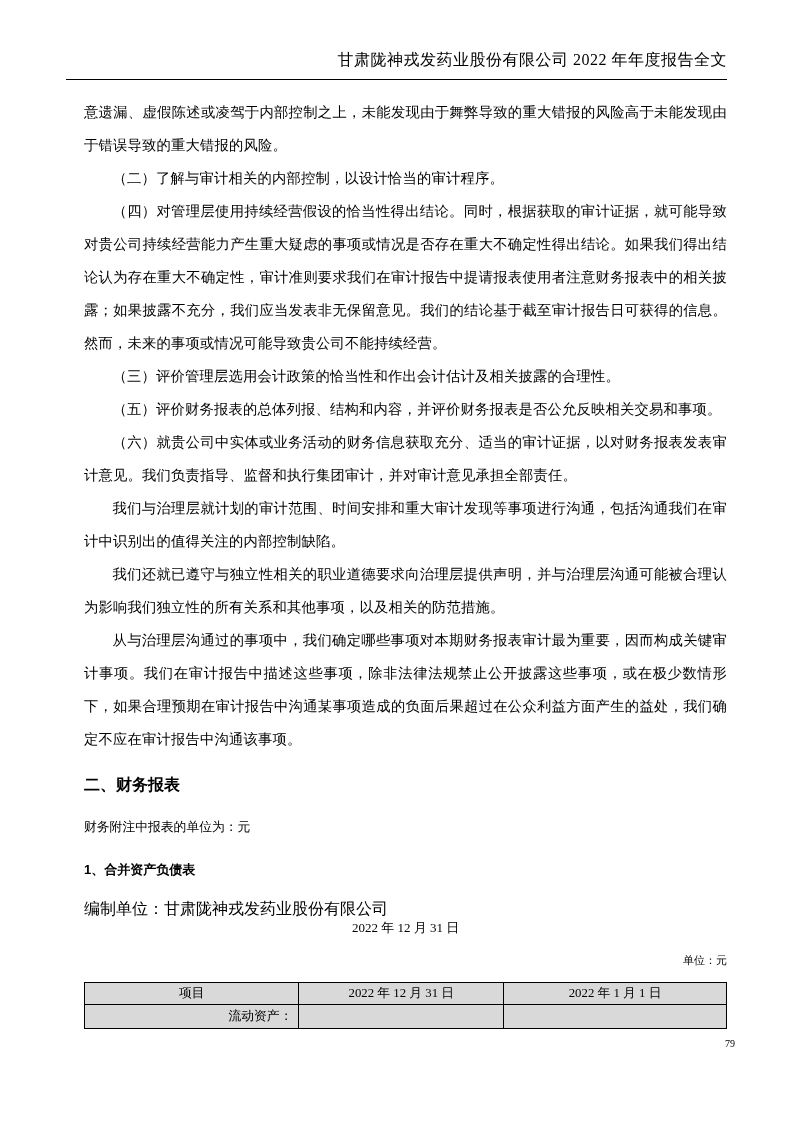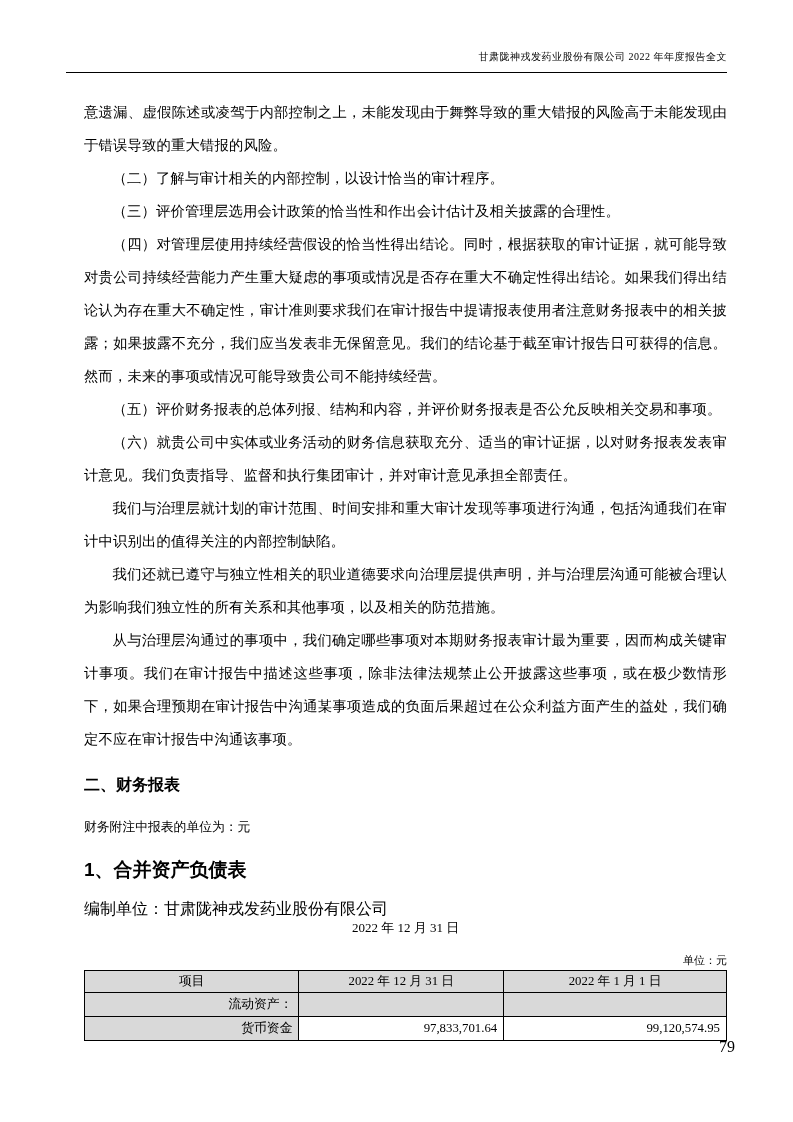--- a/index.html
+++ b/index.html
@@ -13,21 +13,21 @@
   }
   .page {
     position: absolute; inset: 0;
     background: #ffffff;
   }
   
   .doc-header {
     position: absolute;
     left: 66px; right: 66px; top: 50px;
     text-align: right;
-    font-size: 10px;
+    font-size: 16px;
     padding-bottom: 8px;
     border-bottom: 1.5px solid #000000;
     letter-spacing: 0.5px;
   }
   
   .content {
     position: absolute;
     left: 84px; right: 66px; top: 96px;
   }
   .audit-paragraphs p {
@@ -45,21 +45,21 @@
     line-height: 24px;
     font-family: "Liberation Sans", "DejaVu Sans", sans-serif;
   }
   .unit-note {
     margin-top: 21px;
     font-size: 12.8px;
     line-height: 18px;
   }
   .subsection-heading {
     margin-top: 23px;
-    font-size: 19px;
+    font-size: 13px;
     font-weight: bold;
     line-height: 22px;
     font-family: "Liberation Sans", "DejaVu Sans", sans-serif;
   }
   .prepared-by {
     margin-top: 19px;
     font-size: 16px;
     line-height: 18px;
   }
   .statement-date {
@@ -70,21 +70,21 @@
   .unit-label {
     font-size: 11px;
     line-height: 17px;
     text-align: right;
     margin-top: 14px;
   }
   table.balance-table {
     width: 100%;
     border-collapse: collapse;
     table-layout: fixed;
-    margin-top: 1px;
+    margin-top: 13px;
     font-size: 12.8px;
   }
   table.balance-table th, table.balance-table td {
     border: 1px solid #000000;
     height: 24px;
     padding: 2px 6px;
     font-weight: normal;
     overflow: hidden;
     white-space: nowrap;
   }
@@ -97,39 +97,39 @@
   td.item-cell { text-align: right; }
   td.item-cell.sub-item { padding-left: 22px; }
   td.value-cell { text-align: right; height: 28px; }
   .col-item { width: 33.4%; }
   .col-current { width: 31.9%; }
   .col-prior { width: 34.7%; }
   .page-number {
     position: absolute;
     top: 1038px;
     right: 58px;
-    font-size: 16px;
+    font-size: 10px;
   }
 </style>
 </head>
 <body>
 
 <div class="page">
 
   <header class="doc-header">
     <span>甘肃陇神戎发药业股份有限公司 2022 年年度报告全文</span>
   </header>
 
   <main class="content">
 
     <section class="audit-paragraphs" id="audit-paragraphs">
         <p class="">意遗漏、虚假陈述或凌驾于内部控制之上，未能发现由于舞弊导致的重大错报的风险高于未能发现由于错误导致的重大错报的风险。</p>
         <p class="indent">（二）了解与审计相关的内部控制，以设计恰当的审计程序。</p>
+        <p class="indent">（四）对管理层使用持续经营假设的恰当性得出结论。同时，根据获取的审计证据，就可能导致对贵公司持续经营能力产生重大疑虑的事项或情况是否存在重大不确定性得出结论。如果我们得出结论认为存在重大不确定性，审计准则要求我们在审计报告中提请报表使用者注意财务报表中的相关披露；如果披露不充分，我们应当发表非无保留意见。我们的结论基于截至审计报告日可获得的信息。然而，未来的事项或情况可能导致贵公司不能持续经营。</p>
         <p class="indent">（三）评价管理层选用会计政策的恰当性和作出会计估计及相关披露的合理性。</p>
-        <p class="indent">（四）对管理层使用持续经营假设的恰当性得出结论。同时，根据获取的审计证据，就可能导致对贵公司持续经营能力产生重大疑虑的事项或情况是否存在重大不确定性得出结论。如果我们得出结论认为存在重大不确定性，审计准则要求我们在审计报告中提请报表使用者注意财务报表中的相关披露；如果披露不充分，我们应当发表非无保留意见。我们的结论基于截至审计报告日可获得的信息。然而，未来的事项或情况可能导致贵公司不能持续经营。</p>
         <p class="indent">（五）评价财务报表的总体列报、结构和内容，并评价财务报表是否公允反映相关交易和事项。</p>
         <p class="indent">（六）就贵公司中实体或业务活动的财务信息获取充分、适当的审计证据，以对财务报表发表审计意见。我们负责指导、监督和执行集团审计，并对审计意见承担全部责任。</p>
         <p class="indent">我们与治理层就计划的审计范围、时间安排和重大审计发现等事项进行沟通，包括沟通我们在审计中识别出的值得关注的内部控制缺陷。</p>
         <p class="indent">我们还就已遵守与独立性相关的职业道德要求向治理层提供声明，并与治理层沟通可能被合理认为影响我们独立性的所有关系和其他事项，以及相关的防范措施。</p>
         <p class="indent">从与治理层沟通过的事项中，我们确定哪些事项对本期财务报表审计最为重要，因而构成关键审计事项。我们在审计报告中描述这些事项，除非法律法规禁止公开披露这些事项，或在极少数情形下，如果合理预期在审计报告中沟通某事项造成的负面后果超过在公众利益方面产生的益处，我们确定不应在审计报告中沟通该事项。</p>
       </section>
 
     <h2 class="section-heading">二、财务报表</h2>
 
     <p class="unit-note">财务附注中报表的单位为：元</p>
@@ -154,25 +154,20 @@
             <th class="cell-shaded">2022 年 12 月 31 日</th>
             <th class="cell-shaded">2022 年 1 月 1 日</th>
           </tr>
       </thead>
       <tbody id="table-body">
           <tr>
             <td class="item-cell cell-shaded">流动资产：</td>
             <td class="value-cell cell-shaded"></td>
             <td class="value-cell cell-shaded"></td>
           </tr>
-          <tr>
-            <td class="item-cell cell-shaded sub-item">货币资金</td>
-            <td class="value-cell cell-white">97,833,701.64</td>
-            <td class="value-cell cell-white">99,120,574.95</td>
-          </tr>
         </tbody>
     </table>
 
   </main>
 
   <div class="page-number">79</div>
 
 </div>
 
 </body></html>

